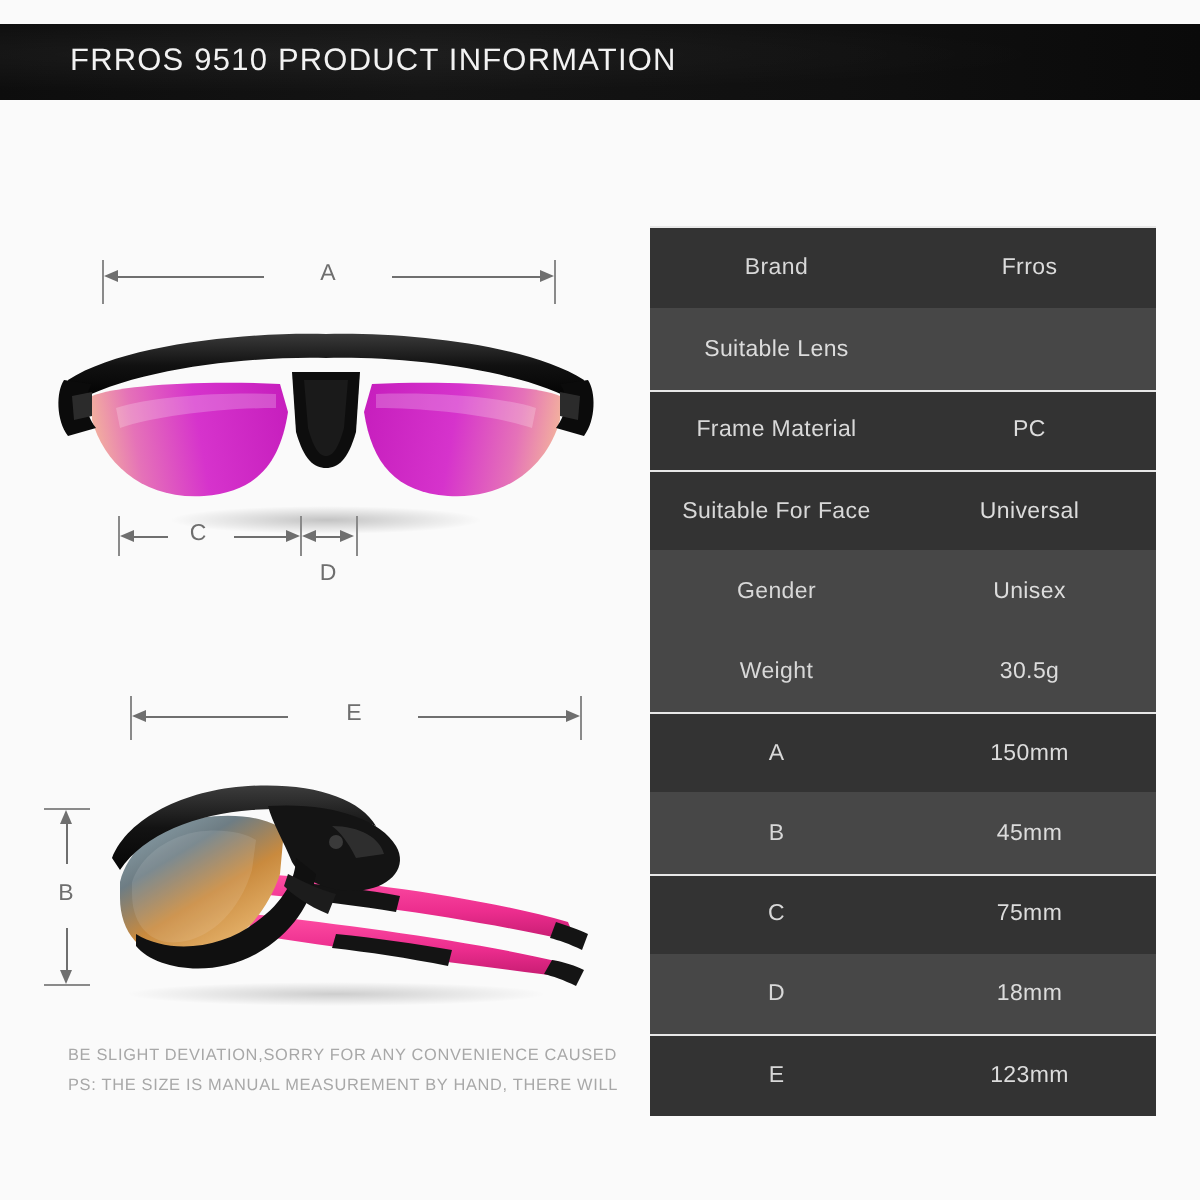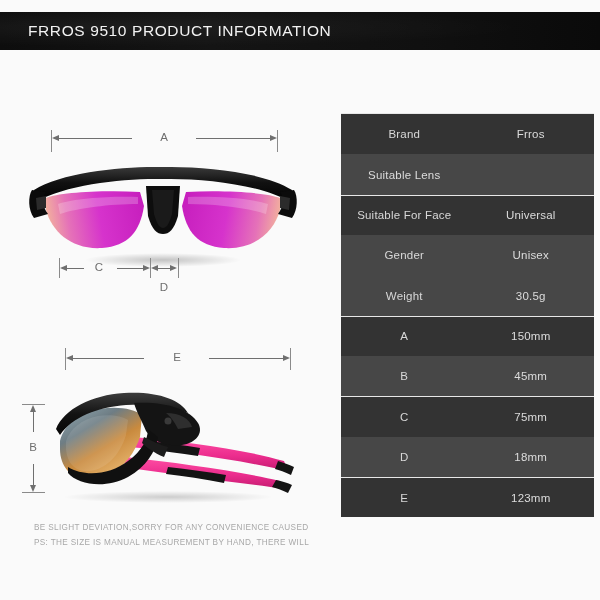--- a/index.html
+++ b/index.html
@@ -25,21 +25,21 @@
     background:
       radial-gradient(ellipse at 20% 40%, rgba(255,255,255,0.05) 0%, rgba(255,255,255,0) 60%),
       linear-gradient(90deg, #0d0d0d 0%, #141414 35%, #101010 70%, #0a0a0a 100%);
     display: flex;
     align-items: center;
   }
   #header-title {
     color: #f2f2f2;
     font-size: 15.5px;
     letter-spacing: 0.6px;
-    padding-left: 28px;
+    padding-left: 35px;
     white-space: nowrap;
   }
 
   
   #left-pane {
     position: absolute;
     left: 0;
     top: 60px;
     width: 320px;
     height: 540px;
@@ -114,21 +114,20 @@
   #footnote div { white-space: nowrap; }
 
   
   #spec-table {
     position: absolute;
     left: 325px;
     top: 113px;
     width: 253px;
     height: 444px;
     border-top: 1px solid #e8e8e8;
-    margin-left: 16px;
   }
   .spec-row {
     display: flex;
     align-items: center;
     height: 40.35px;
     box-sizing: border-box;
   }
   .spec-row.dark  { background: #333333; }
   .spec-row.light { background: #474747; }
   .spec-row.sep   { border-top: 1px solid #e8e8e8; }
@@ -298,20 +297,24 @@
 
   <div class="spec-row dark">
     <div class="spec-key">Brand</div>
     <div class="spec-val">Frros</div>
   </div>
 
   <div class="spec-row light">
     <div class="spec-val">Suitable Lens</div>
   </div>
 
+  <div class="spec-row dark sep">
+    <div class="spec-key">Frame Material</div>
+    <div class="spec-val">PC</div>
+  </div>
 
   <div class="spec-row dark sep">
     <div class="spec-key">Suitable For Face</div>
     <div class="spec-val">Universal</div>
   </div>
 
   <div class="spec-row light">
     <div class="spec-key">Gender</div>
     <div class="spec-val">Unisex</div>
   </div>

